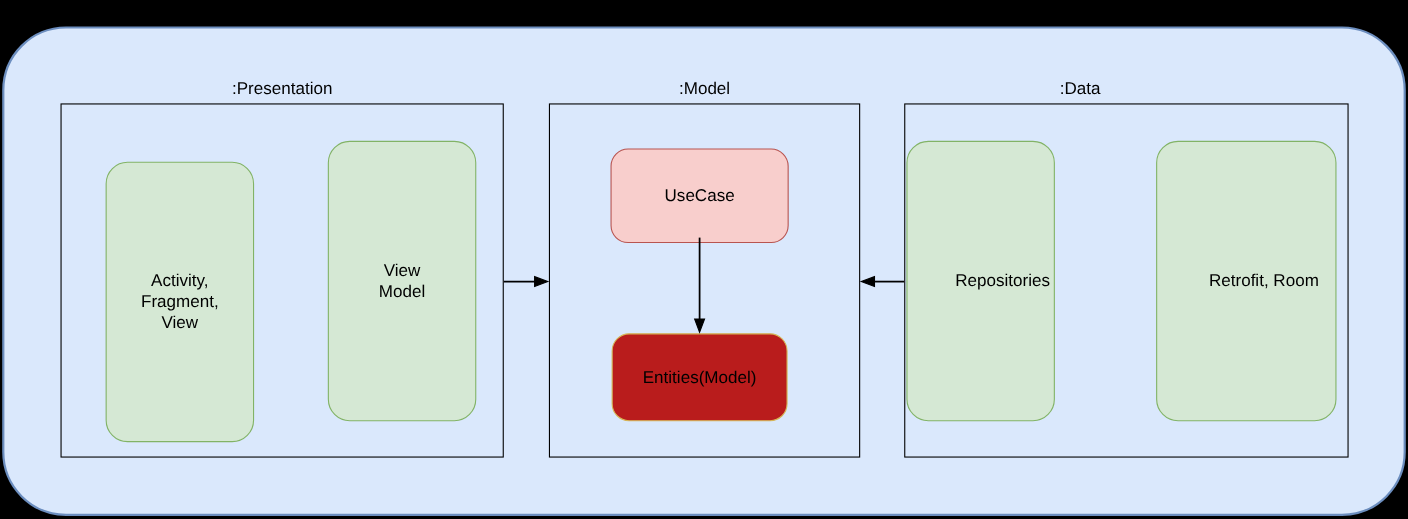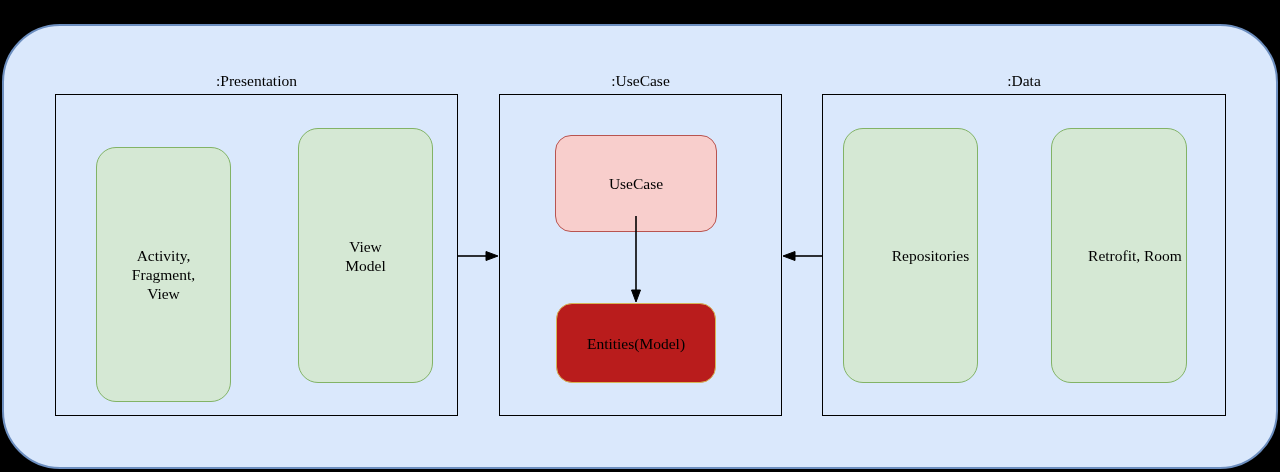--- a/index.html
+++ b/index.html
@@ -6,21 +6,21 @@
     margin: 0;
     padding: 0;
     background: #000000;
   }
   .stage {
     position: relative;
     width: 1280px;
     height: 472px;
     background: #000000;
     overflow: hidden;
-    font-family: Liberation Serif, serif;
+    font-family: Liberation Sans, sans-serif;
     color: #000000;
   }
   .outer-container {
     position: absolute;
     left: 2px;
     top: 24px;
     width: 1276px;
     height: 445px;
     box-sizing: border-box;
     background: #dae8fc;
@@ -42,21 +42,21 @@
     height: 322px;
     box-sizing: border-box;
     border: 1.5px solid #000000;
     background: transparent;
   }
   .box-presentation { left: 55px;  width: 403px; }
   .box-domain       { left: 499px; width: 283px; }
   .box-data         { left: 822px; width: 404px; }
   .lbl-presentation { left: 55px;  width: 403px; }
   .lbl-domain       { left: 499px; width: 283px; }
-  .lbl-data         { left: 822px; width: 404px; }
+  .lbl-data         { left: 780px; width: 404px; }
 
   .node {
     position: absolute;
     box-sizing: border-box;
     display: flex;
     align-items: center;
     justify-content: center;
     text-align: center;
     font-size: 15.5px;
     line-height: 19px;
@@ -75,24 +75,24 @@
     border: 1.5px solid #b85450;
     border-radius: 16px;
   }
   .node-yellow {
     background: #b91c1c;
     border: 1.5px solid #d6b656;
     border-radius: 16px;
   }
   .node-activity  { left: 96px; margin-top: 19px; }
   .node-viewmodel { left: 298px; }
-  .node-usecase   { left: 555px; top: 135px; width: 162px; height: 97px; }
+  .node-usecase   { left: 555px; top: 135px; width: 162px; height: 86px; }
   .node-entities  { left: 556px; top: 303px; width: 160px; height: 80px; }
-  .node-repos     { left: 843px; padding-left: 40px; }
-  .node-retrofit  { left: 1051px; width: 136px; padding-left: 32px; }
+  .node-repos     { left: 824px; padding-left: 40px; }
+  .node-retrofit  { left: 1051px; width: 164px; padding-left: 32px; }
 
   .edges-layer {
     position: absolute;
     left: 0;
     top: 0;
     pointer-events: none;
   }
   .edge-line {
     stroke: #000000;
     stroke-width: 1.6;
@@ -104,21 +104,21 @@
   }
 </style>
 </head>
 <body>
 
 <div class="stage">
 
   <div class="outer-container"></div>
 
   <div class="section-label lbl-presentation">:Presentation</div>
-  <div class="section-label lbl-domain">:UseCase</div>
+  <div class="section-label lbl-domain">:Model</div>
   <div class="section-label lbl-data">:Data</div>
 
   <div class="section-box box-presentation"></div>
   <div class="section-box box-domain"></div>
   <div class="section-box box-data"></div>
 
   <div class="node node-green node-activity">
     <span>Activity,
 Fragment,
 View</span>

